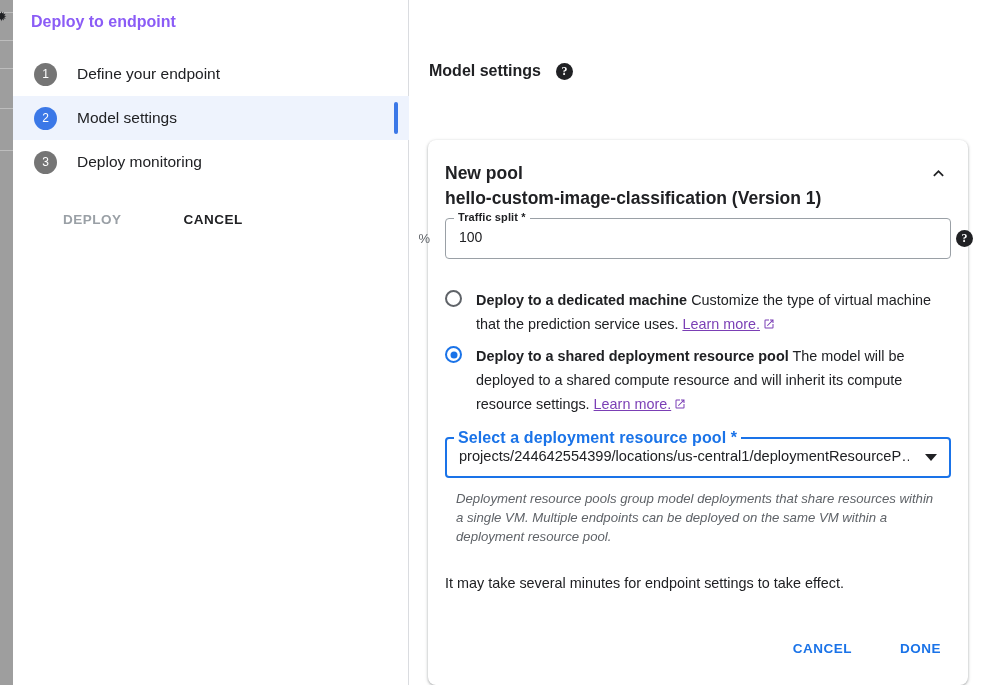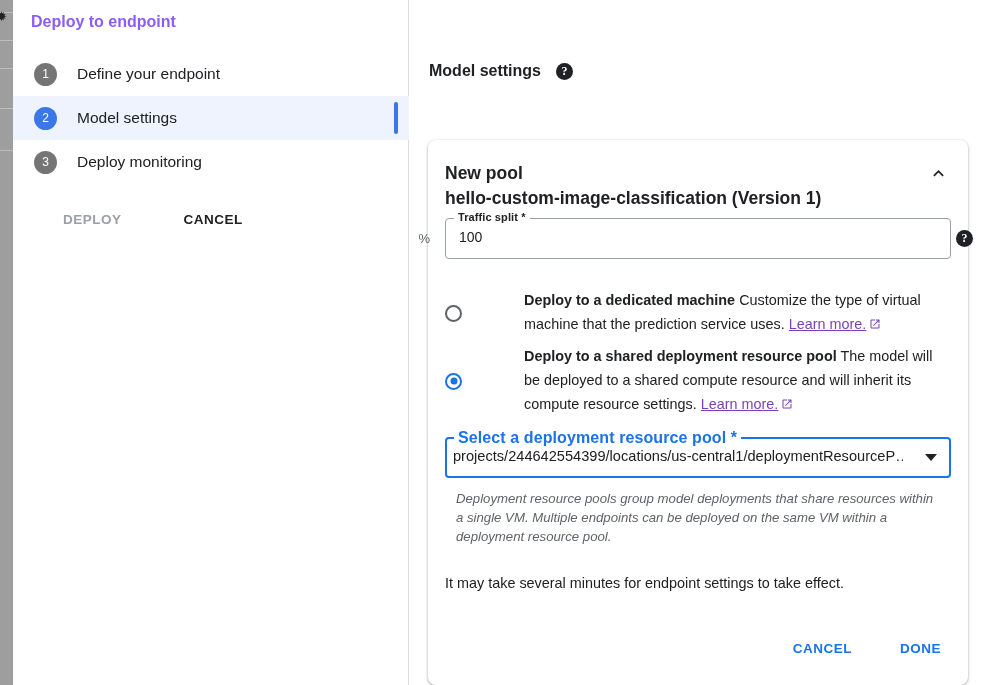--- a/index.html
+++ b/index.html
@@ -147,21 +147,21 @@
   .field .suffix {
     position: absolute; right: 521px; top: 13px;
     font-size: 13px; color: #5f6368;
   }
   #traffic-split-help {
     position: absolute; left: 511px; top: 12px;
   }
 
   
   .radios { margin-top: 29px; }
-  .radio-row { display: flex; align-items: center; margin-bottom: 8px; cursor: pointer; gap: 48px; }
+  .radio-row { display: flex; align-items: flex-start; margin-bottom: 8px; cursor: pointer; }
   .radio {
     width: 17px; height: 17px; border-radius: 50%;
     border: 2px solid #5f6368; flex: none; margin-top: 2px;
     position: relative; background: #fff;
   }
   .radio.on { border-color: #1a73e8; }
   .radio.on::after {
     content: ""; position: absolute; left: 50%; top: 50%;
     width: 7px; height: 7px; border-radius: 50%; background: #1a73e8;
     transform: translate(-50%,-50%);
@@ -185,21 +185,21 @@
   .select-box {
     position: absolute; left: 0; top: 0; width: 506px; height: 41px;
     border: 2px solid #1a73e8; border-radius: 4px;
   }
   .select-notch {
     position: absolute; left: 9px; top: -8px;
     background: #fff; padding: 0 4px;
     font-size: 16px; font-weight: bold; color: #1a73e8; letter-spacing: .1px;
   }
   .select-val {
-    position: absolute; left: 8px; top: 11px;
+    position: absolute; left: 14px; top: 11px;
     font-size: 14.6px; color: #202124; white-space: nowrap;
     max-width: 450px; overflow: hidden;
   }
   .caret {
     position: absolute; right: 14px; top: 17px;
     width: 0; height: 0;
     border-left: 6px solid transparent; border-right: 6px solid transparent;
     border-top: 7px solid #202124;
     cursor: pointer;
   }

